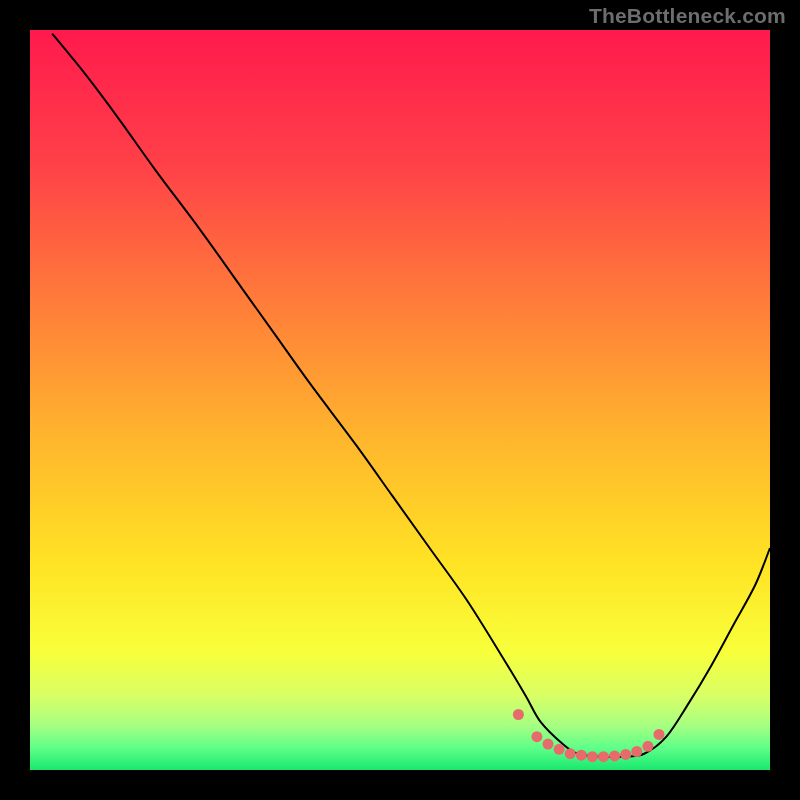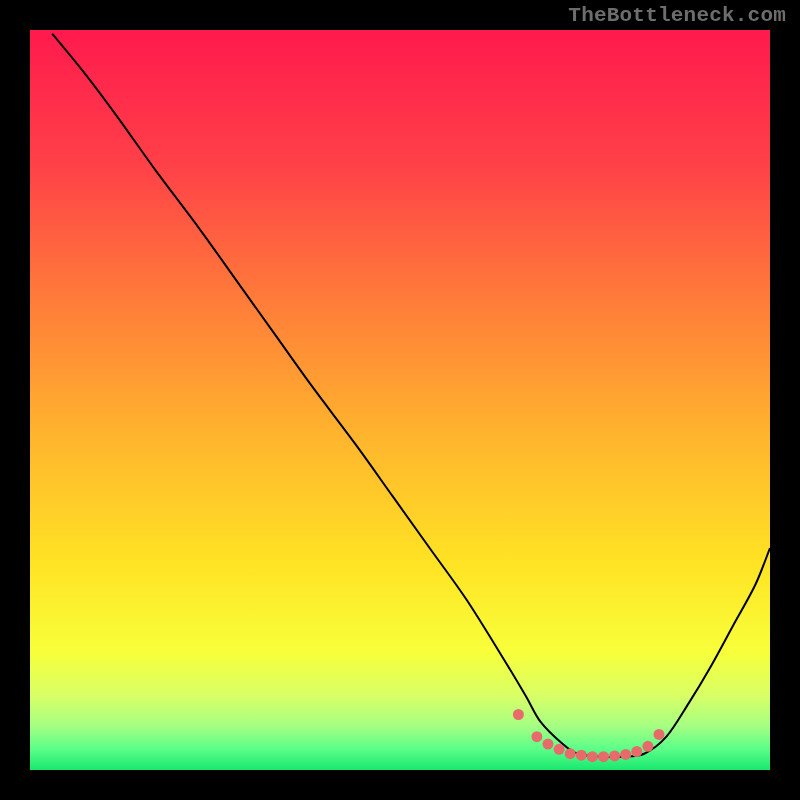--- a/index.html
+++ b/index.html
@@ -22,21 +22,21 @@
     position: absolute;
     left: 0;
     top: 0;
     width: 740px;
     height: 740px;
   }
   .watermark {
     position: absolute;
     top: 4px;
     right: 14px;
-    font-family: Liberation Mono, monospace;
+    font-family: Liberation Sans, sans-serif;
     font-size: 21px;
     font-weight: 600;
     color: #6d6d6d;
     letter-spacing: 0.2px;
     user-select: none;
   }
 </style>
 </head>
 <body>
 

